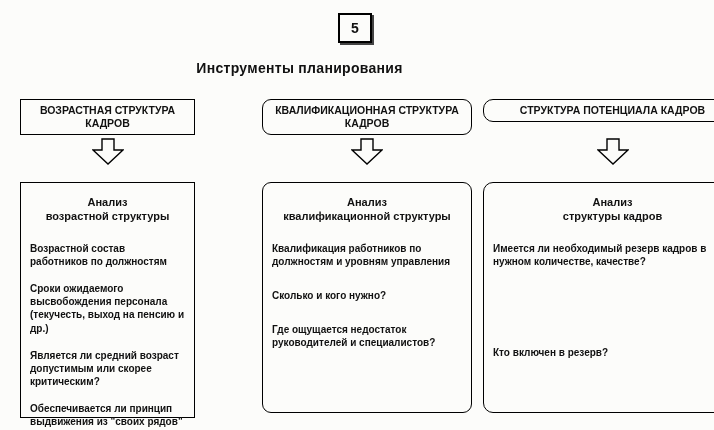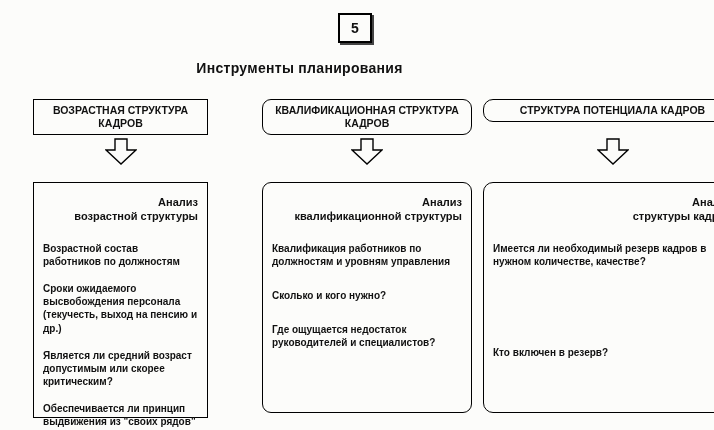--- a/index.html
+++ b/index.html
@@ -41,21 +41,21 @@
     top: 60px;
     width: 599px;
     margin: 0;
     text-align: center;
     font-size: 14px;
     font-weight: bold;
     letter-spacing: 0.3px;
   }
 
   
-  .colpos1 { left: 33px;  width: 175px; }
+  .colpos1 { left: 20px;  width: 175px; }
   .colpos2 { left: 262px; width: 210px; border-radius: 9px; }
   .colpos3 { left: 483px; width: 259px; border-radius: 10px; }
 
   
   .header-box {
     position: absolute;
     top: 99px;
     border: 1px solid #000;
     background: #fcfcfa;
     font-size: 10.5px;
@@ -86,21 +86,21 @@
     border: 1px solid #000;
     background: #fcfcfa;
     box-sizing: border-box;
     padding: 12px 9px 8px 9px;
   }
   .analysis-box.b1 { height: 236px; }
   .analysis-box.b2 { height: 231px; }
   .analysis-box.b3 { height: 231px; }
 
   .box-title {
-    text-align: right;
+    text-align: center;
     font-size: 11px;
     font-weight: bold;
     line-height: 1.3;
     margin: 0 0 18px 0;
   }
 
   .analysis-box p {
     margin: 0 0 14px 0;
     font-size: 10px;
     font-weight: bold;

